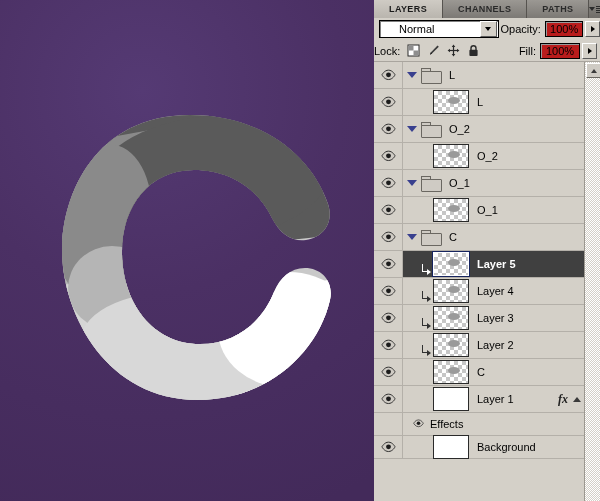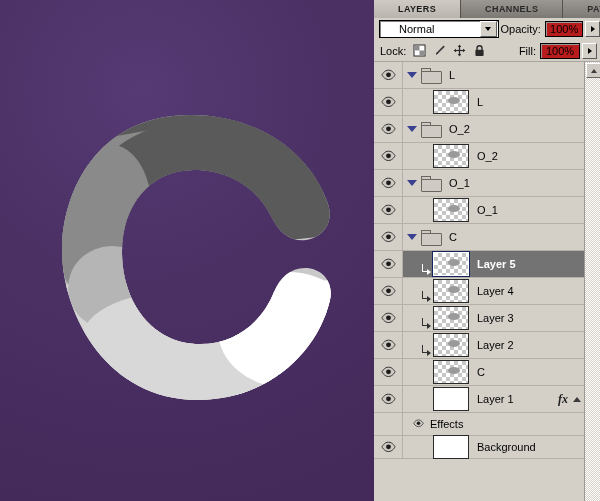--- a/index.html
+++ b/index.html
@@ -28,21 +28,21 @@
 
   
   .tabbar{
     position:absolute;left:0;top:0;width:226px;height:18px;
     background:linear-gradient(#8e8b86,#6f6c68);
     border-bottom:1px solid #56534f;
     display:flex;align-items:stretch;
   }
   .tab{
     display:flex;align-items:center;
-    padding:0 24px;
+    padding:0 15px;
     font-size:9px;font-weight:bold;letter-spacing:.4px;
     color:#2a2a2a;
     border-right:1px solid #56534f;
     background:linear-gradient(#9b9893,#7c7975);
   }
   .tab.active{
     background:linear-gradient(#cfcbc4,#b9b5ae);
     color:#1a1a1a;
   }
   .tabfill{flex:1;background:linear-gradient(#8e8b86,#6f6c68);}
@@ -106,21 +106,21 @@
     position:absolute;left:0;top:62px;width:226px;height:439px;
     background:#d4d0c8;overflow:hidden;
   }
   .list{position:absolute;left:0;top:0;width:211px;}
   .row{
     position:relative;height:26px;width:211px;
     display:flex;align-items:center;
     border-bottom:1px solid #b4b0a9;
     background:#d4d0c8;
   }
-  .row.sel{background:#737373;}
+  .row.sel{background:#404040;}
   .row.sel .rname{color:#fff;font-weight:bold;}
   .eyecell{
     width:28px;height:100%;
     display:flex;align-items:center;justify-content:center;
     border-right:1px solid #b4b0a9;
     background:#d4d0c8;
   }
   .row.sel .eyecell{background:#d4d0c8;}
   .body{flex:1;height:100%;display:flex;align-items:center;position:relative;}
 
@@ -308,21 +308,21 @@
       <span class="lbl" style="margin-left:2px;">Opacity:</span>
       <span class="numfield" style="margin-left:4px;">
         <span>100%</span>
       </span>
       <span class="spin">
           <span class="tri-r"></span>
         </span>
     </div>
 
     <div class="lockrow">
-      <span class="lbl" style="margin-left:6px;">Lock:</span>
+      <span class="lbl" style="">Lock:</span>
       <span class="lockicons">
         <svg class="ico" viewBox="0 0 13 13">
           <rect x="1" y="1" width="11" height="11" fill="#fff" stroke="#2a2a2a"></rect>
           <rect x="1.5" y="1.5" width="5" height="5" fill="#8e8e8e"></rect>
           <rect x="6.5" y="6.5" width="5" height="5" fill="#8e8e8e"></rect>
         </svg>
         <svg class="ico" viewBox="0 0 13 13">
           <path d="M10.5 1.5 L11.8 2.8 L5 9.5 L3 10.8 L3.8 8.6 Z" fill="#3a3a3a"></path>
           <path d="M3 10.8 L3.8 8.6 L5 9.5 Z" fill="#1a1a1a"></path>
         </svg>

